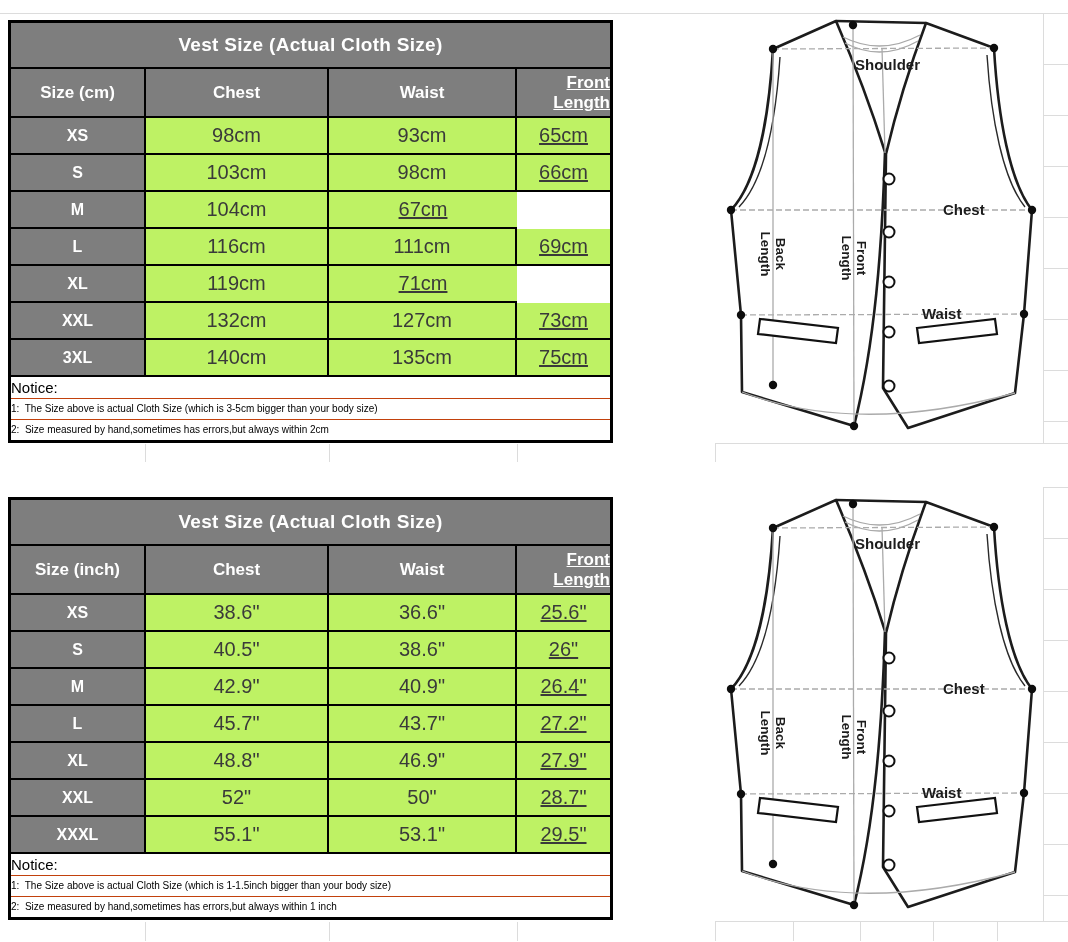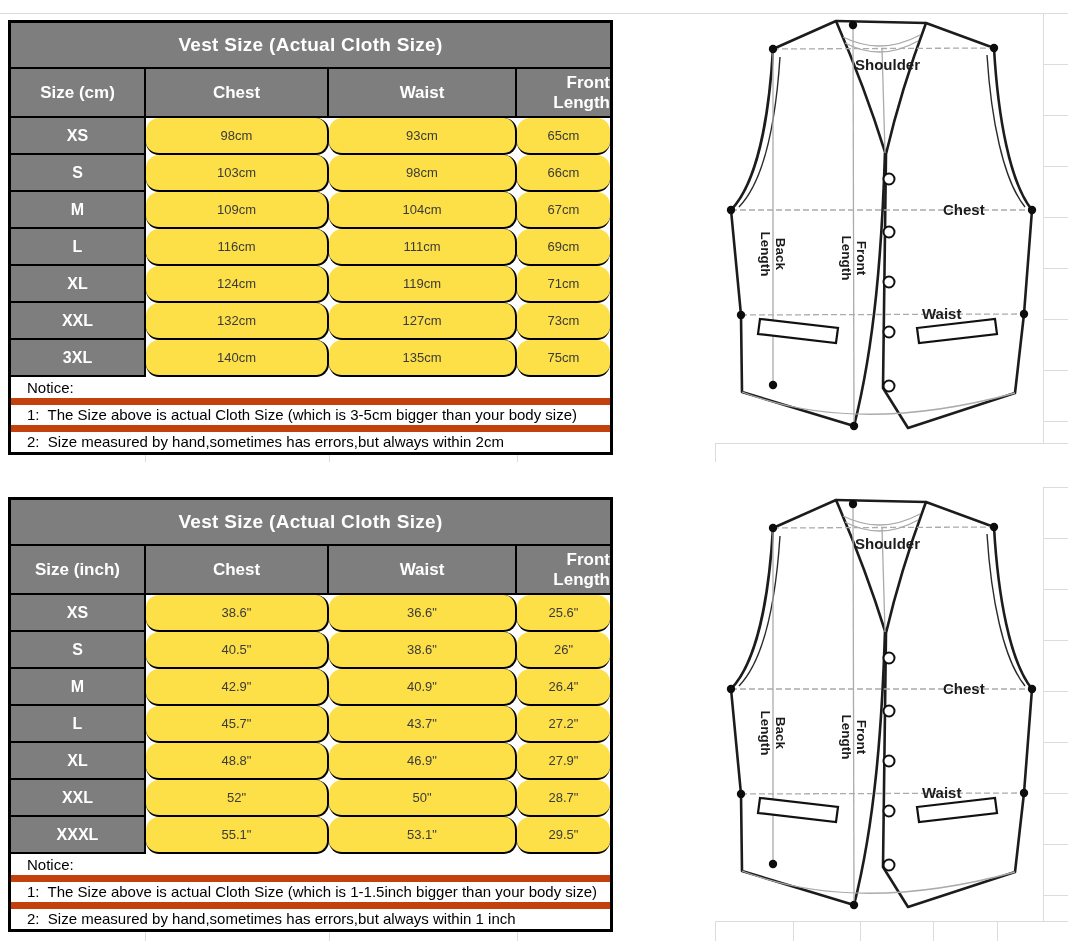--- a/index.html
+++ b/index.html
@@ -12,28 +12,28 @@
          background:repeating-linear-gradient(to bottom,#dcdcdc 0,#dcdcdc 1px,transparent 1px,transparent 51px);}
 
   
   .sizetable{position:absolute;left:8px;width:605px;border:3px solid #000;background:#fff;box-sizing:border-box;}
   .t-title{height:44px;border-bottom:2px solid #000;background:#7e7e7e;color:#fff;
            display:flex;align-items:center;justify-content:center;
            font-size:19px;font-weight:bold;letter-spacing:.3px;}
   .t-row{display:grid;grid-template-columns:135px 183px 188px 1fr;}
   .cell{display:flex;align-items:center;justify-content:center;
         border-right:2px solid #000;border-bottom:2px solid #000;box-sizing:content-box;}
-  .cell.last{border-right:none;}
+  .cell.last{border-right:none;text-decoration:underline;}
   .h-cell{height:47px;background:#7e7e7e;color:#fff;font-size:17px;font-weight:bold;text-align:right;}
-  .d-cell{height:35px;background:#fde047;color:#3a3a3a;font-size:13px;border-radius:13px;}
+  .d-cell{height:35px;background:#bef264;color:#3a3a3a;font-size:20px;}
   .l-cell{height:35px;background:#7e7e7e;color:#fff;font-size:16px;font-weight:bold;text-align:right;}
   .t-row:last-of-type .cell{border-bottom:2px solid #000;}
   .notice{background:#fff;color:#000;}
-  .n-head{height:21px;line-height:21px;padding-left:16px;font-size:15px;white-space:pre;}
-  .n-line{height:20px;line-height:20px;padding-left:16px;font-size:15px;white-space:pre;border-top:7px solid #c2410c;}
+  .n-head{height:21px;line-height:21px;padding-left:0;font-size:15px;white-space:pre;}
+  .n-line{height:20px;line-height:20px;padding-left:0;font-size:10px;white-space:pre;border-top:1px solid #c2410c;}
 
   
   .vest{position:absolute;left:705px;width:335px;height:432px;}
   .vest text{font-family:"Liberation Sans","DejaVu Sans",sans-serif;fill:#1c1c1c;}
 </style>
 </head>
 <body>
 
 <div id="page">
 
@@ -72,33 +72,31 @@
       <div class="cell d-cell last">65cm</div>
     </div>
     <div class="t-row">
       <div class="cell l-cell">S</div>
       <div class="cell d-cell">103cm</div>
       <div class="cell d-cell">98cm</div>
       <div class="cell d-cell last">66cm</div>
     </div>
     <div class="t-row">
       <div class="cell l-cell">M</div>
-      <div class="cell d-cell">109cm</div>
       <div class="cell d-cell">104cm</div>
       <div class="cell d-cell last">67cm</div>
     </div>
     <div class="t-row">
       <div class="cell l-cell">L</div>
       <div class="cell d-cell">116cm</div>
       <div class="cell d-cell">111cm</div>
       <div class="cell d-cell last">69cm</div>
     </div>
     <div class="t-row">
       <div class="cell l-cell">XL</div>
-      <div class="cell d-cell">124cm</div>
       <div class="cell d-cell">119cm</div>
       <div class="cell d-cell last">71cm</div>
     </div>
     <div class="t-row">
       <div class="cell l-cell">XXL</div>
       <div class="cell d-cell">132cm</div>
       <div class="cell d-cell">127cm</div>
       <div class="cell d-cell last">73cm</div>
     </div>
     <div class="t-row">

